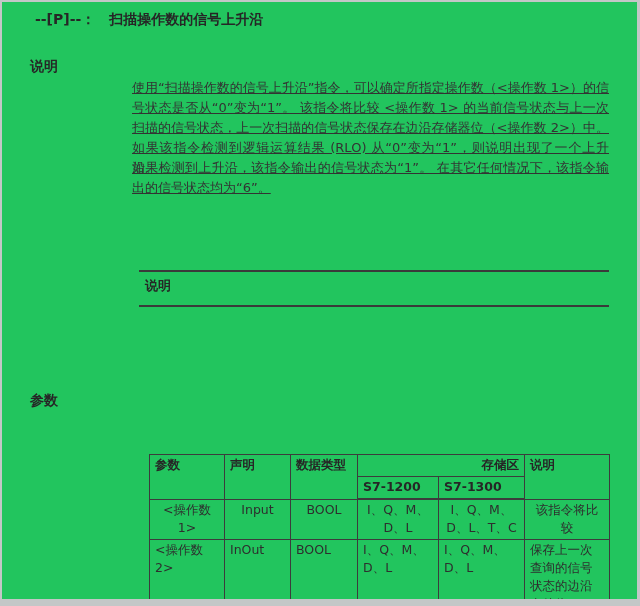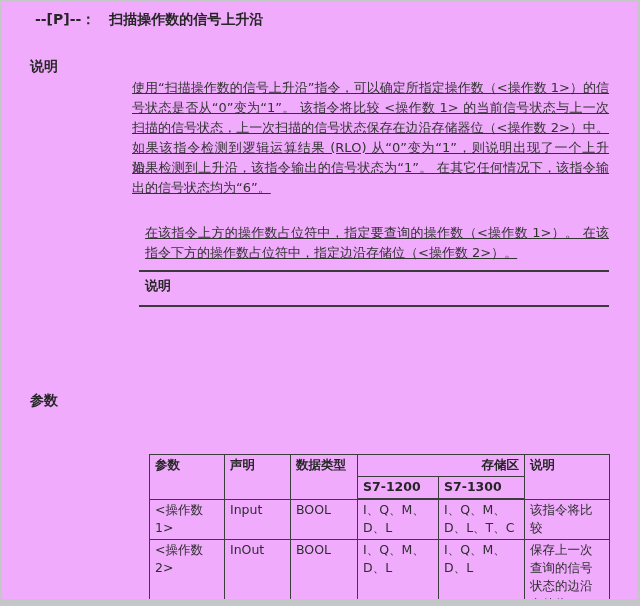--- a/index.html
+++ b/index.html
@@ -1,20 +1,20 @@
 <!DOCTYPE html>
 <html><head>
 <meta charset="utf-8">
 <style>
   html,body{margin:0;padding:0;background:#e9e9e9;}
   .page{
     position:relative;
     width:640px;height:606px;
     box-sizing:border-box;
-    background:#f0abfc;
+    background:#22c55e;
     border:2px solid #c3c7c7;
     border-right-width:3px;
     border-bottom-width:7px;
     font-family:"DejaVu Sans","Liberation Sans",sans-serif;
     color:#2e2e2e;
     overflow:hidden;
   }
   .abs{position:absolute;}
   .doc-title{top:9px;left:33px;font-size:14px;font-weight:bold;color:#262626;white-space:nowrap;}
   .doc-title .gap{display:inline-block;width:14px;}
@@ -48,39 +48,38 @@
     text-align:left;
     padding:1px 5px 2px 5px;
     line-height:18px;
     overflow:hidden;
   }
   .param-table th{font-weight:bold;color:#262626;}
   .param-table thead tr:last-child th{border-bottom-width:2px;}
   .param-table th.center{text-align:right;}
   .param-table .hr1 th{height:16px;}
   .param-table .hr2 th{height:16px;}
-  .param-table .r1 td{height:36px;}
+  .param-table .r1 td{height:36px;text-align:center;}
   .param-table .r2 td{height:56px;}
 </style>
 </head>
 <body>
 
 <div class="page">
 
   <div class="abs doc-title">
     <span>--[P]--：</span><span class="gap"></span><span>扫描操作数的信号上升沿</span>
   </div>
 
   <div class="abs sec-heading h-desc">说明</div>
 
   <div class="abs para p1">使用“扫描操作数的信号上升沿”指令，可以确定所指定操作数（&lt;操作数 1&gt;）的信号状态是否从“0”变为“1”。 该指令将比较 &lt;操作数 1&gt; 的当前信号状态与上一次扫描的信号状态，上一次扫描的信号状态保存在边沿存储器位（&lt;操作数 2&gt;）中。 如果该指令检测到逻辑运算结果 (RLO) 从“0”变为“1”，则说明出现了一个上升沿。</div>
 
   <div class="abs para p2">如果检测到上升沿，该指令输出的信号状态为“1”。 在其它任何情况下，该指令输出的信号状态均为“6”。</div>
 
-  <div class="abs para p3">在该指令上方的操作数占位符中，指定要查询的操作数（&lt;操作数 1&gt;）。 在该指令下方的操作数占位符中，指定边沿存储位（&lt;操作数 2&gt;）。</div>
 
   <div class="abs note-box">
     <div class="note-heading">说明</div>
   </div>
 
   <div class="abs sec-heading h-params">参数</div>
 
 
   <table class="abs param-table">
     <colgroup>

